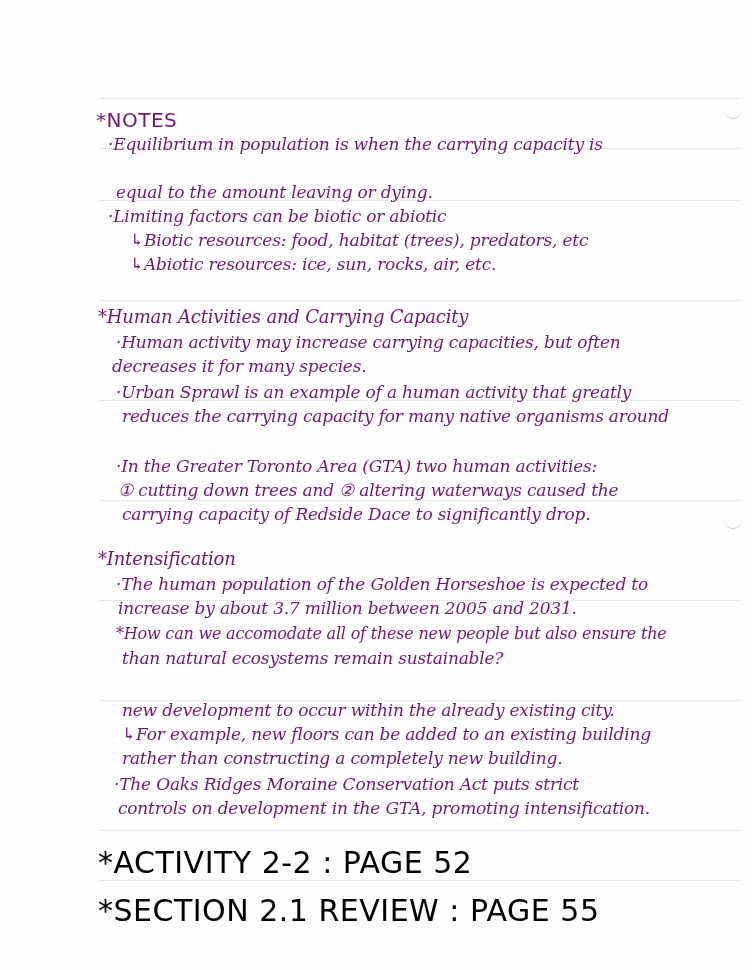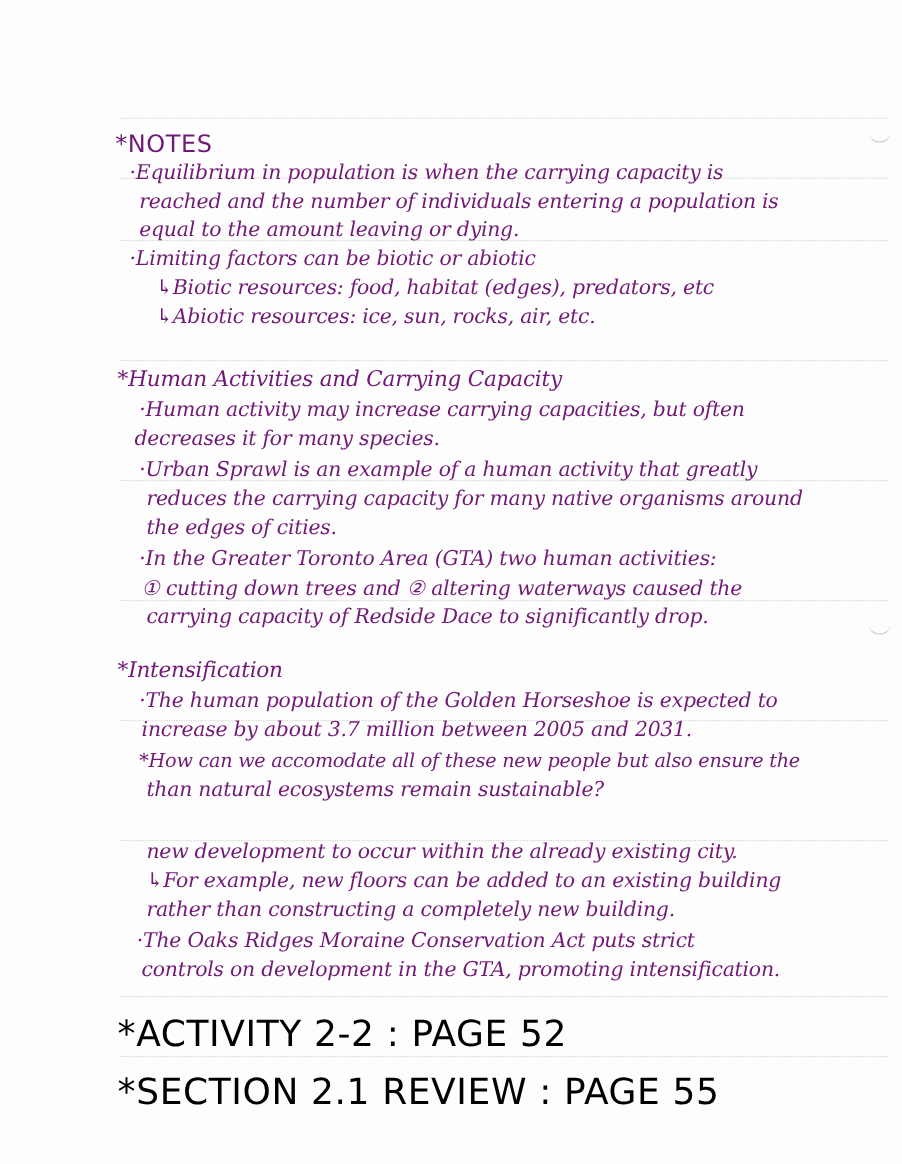--- a/index.html
+++ b/index.html
@@ -73,32 +73,30 @@
   <div class="rule" style="top:500px"></div>
   <div class="rule" style="top:600px"></div>
   <div class="rule" style="top:700px"></div>
   <div class="rule" style="top:830px"></div>
   <div class="rule" style="top:880px"></div>
   <div class="hole-mark" style="top:110px"></div>
   <div class="hole-mark" style="top:520px"></div>
 
   <div class="line heading" style="left:96px; top:108px;">*NOTES</div>
   <div class="line" style="left:108px; top:134px;">·Equilibrium in population is when the carrying capacity is</div>
-  <div class="line" style="left:116px; top:158px;">reached and the number of individuals entering a population is</div>
   <div class="line" style="left:116px; top:182px;">equal to the amount leaving or dying.</div>
   <div class="line" style="left:108px; top:206px;">·Limiting factors can be biotic or abiotic</div>
-  <div class="line" style="left:130px; top:230px;">↳Biotic resources: food, habitat (edges), predators, etc</div>
+  <div class="line" style="left:130px; top:230px;">↳Biotic resources: food, habitat (trees), predators, etc</div>
   <div class="line" style="left:130px; top:254px;">↳Abiotic resources: ice, sun, rocks, air, etc.</div>
 
   <div class="line" style="left:98px; top:306px; font-size:18px;">*Human Activities and Carrying Capacity</div>
   <div class="line" style="left:116px; top:332px;">·Human activity may increase carrying capacities, but often</div>
   <div class="line" style="left:112px; top:356px;">decreases it for many species.</div>
   <div class="line" style="left:116px; top:382px;">·Urban Sprawl is an example of a human activity that greatly</div>
   <div class="line" style="left:122px; top:406px;">reduces the carrying capacity for many native organisms around</div>
-  <div class="line" style="left:122px; top:430px;">the edges of cities.</div>
   <div class="line" style="left:116px; top:456px;">·In the Greater Toronto Area (GTA) two human activities:</div>
   <div class="line" style="left:122px; top:504px;">carrying capacity of Redside Dace to significantly drop.</div>
   <div class="line" style="left:118px; top:480px;">① cutting down trees and ② altering waterways caused the</div>
 
   <div class="line" style="left:98px; top:548px; font-size:18px;">*Intensification</div>
   <div class="line" style="left:116px; top:574px;">·The human population of the Golden Horseshoe is expected to</div>
   <div class="line" style="left:118px; top:598px;">increase by about 3.7 million between 2005 and 2031.</div>
   <div class="line" style="left:116px; top:624px; font-size:16px;text-align:center;">*How can we accomodate all of these new people but also ensure the</div>
   <div class="line" style="left:122px; top:648px;">than natural ecosystems remain sustainable?</div>
   <div class="line" style="left:122px; top:700px;">new development to occur within the already existing city.</div>

